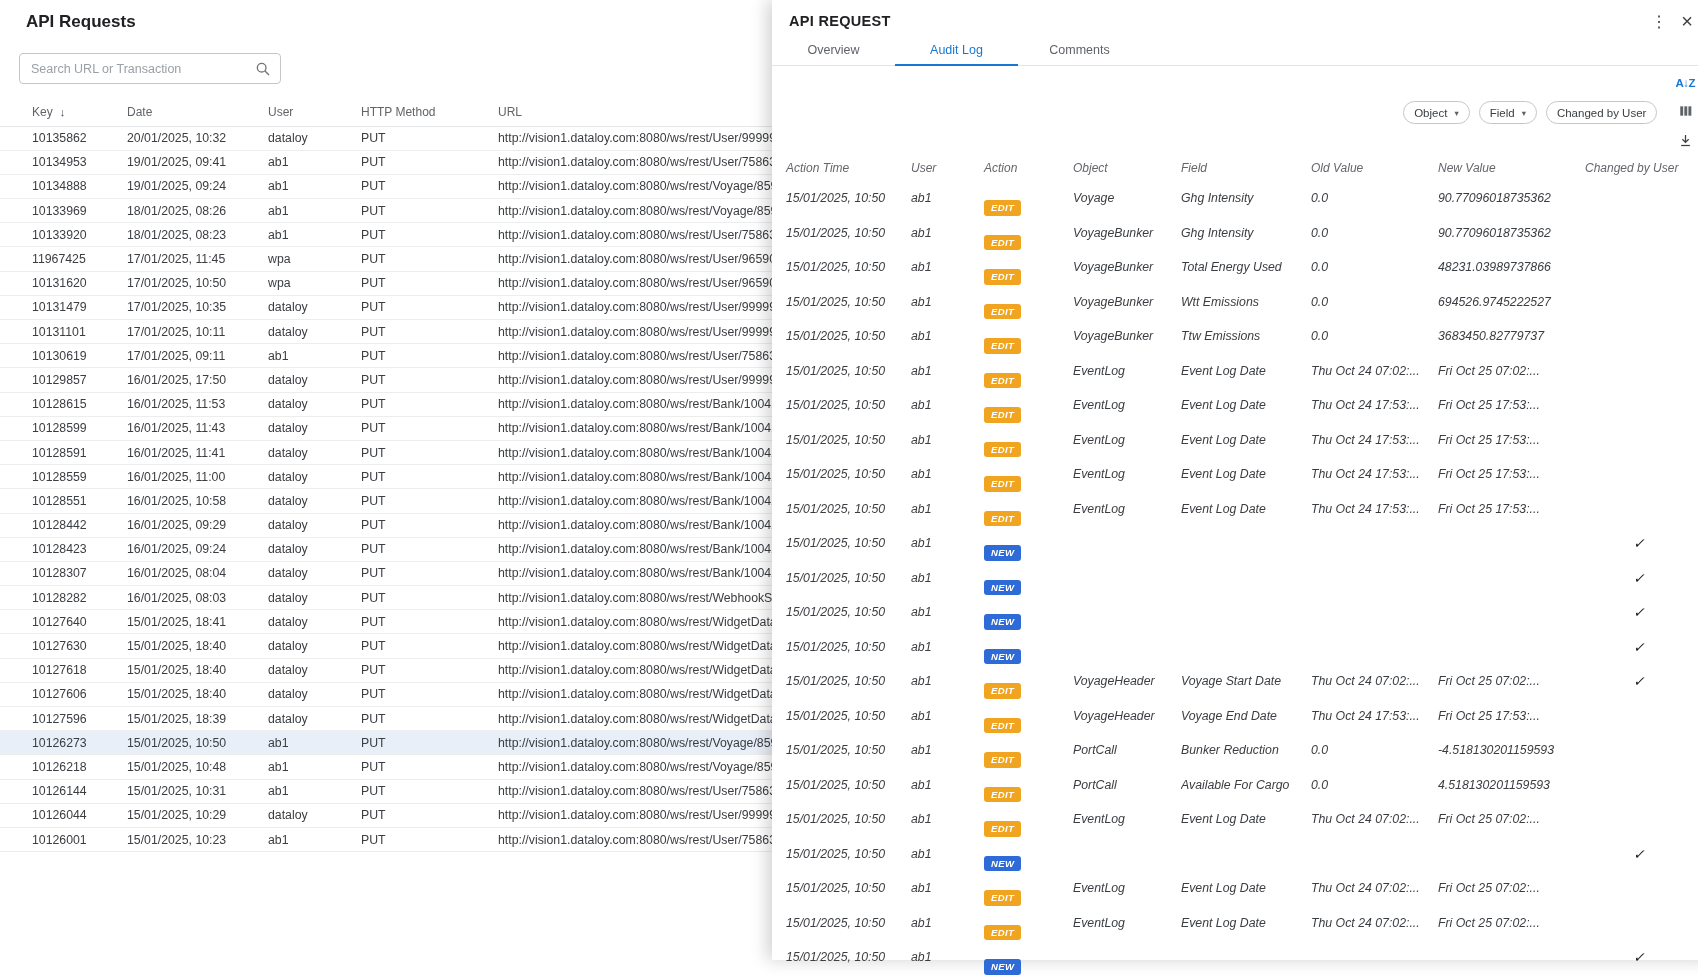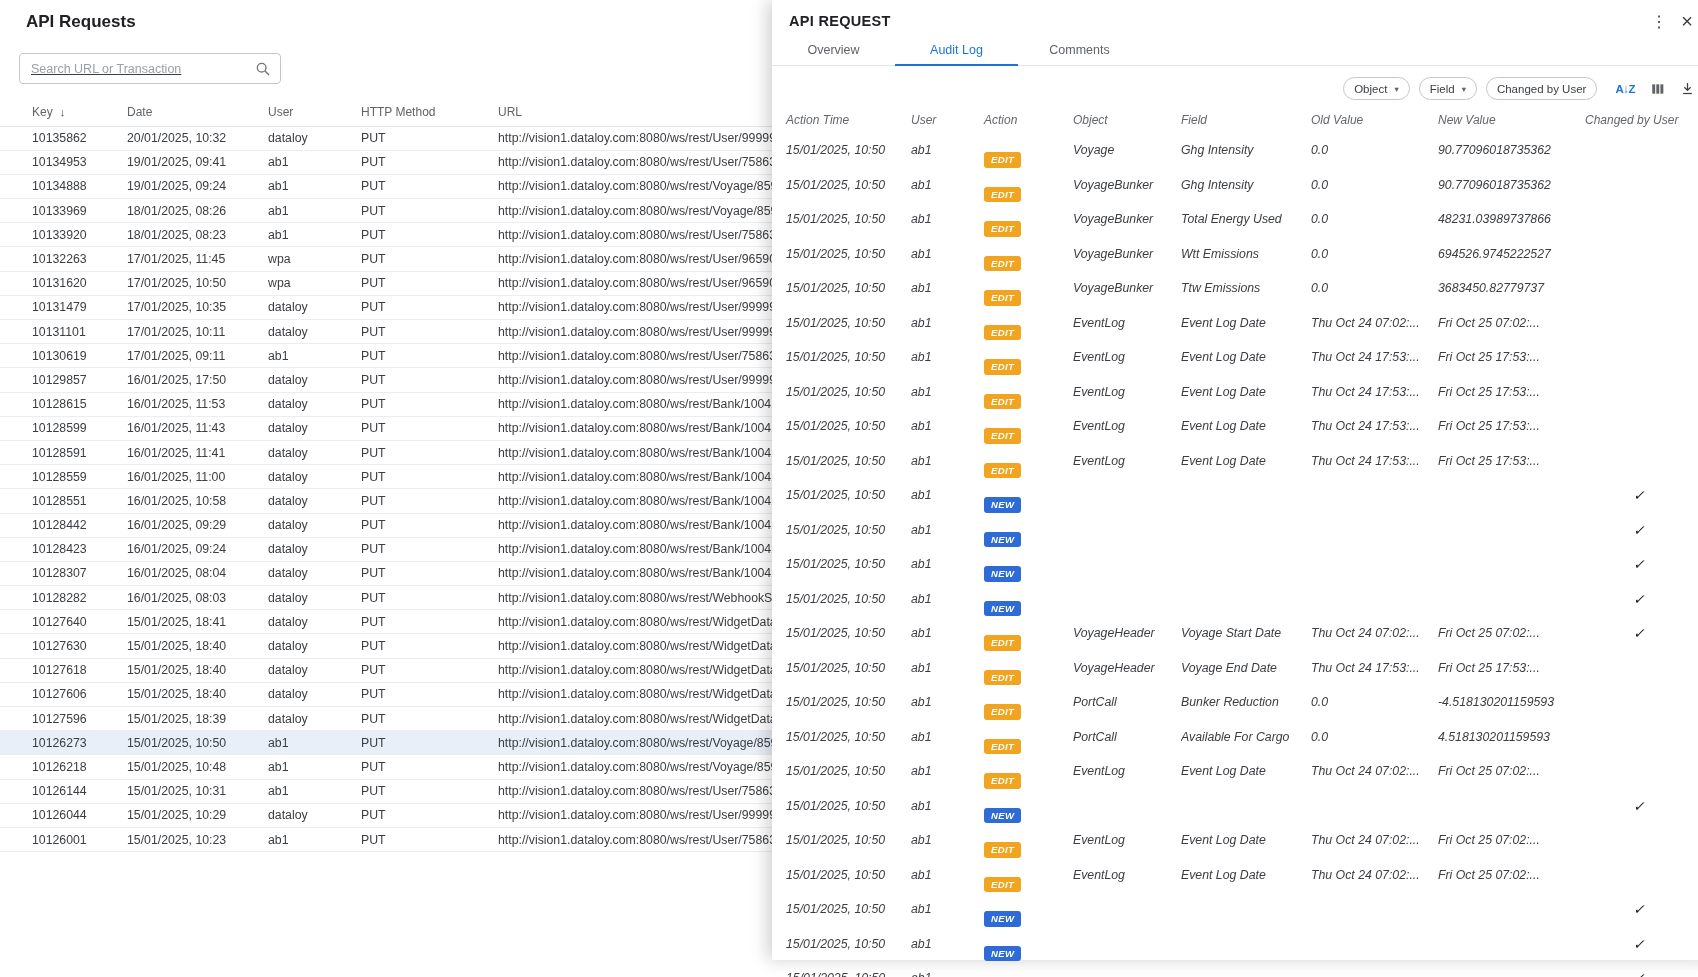--- a/index.html
+++ b/index.html
@@ -10,21 +10,21 @@
   }
 
   
   .left-pane { position: absolute; inset: 0; }
   .page-title { font-size: 17px; font-weight: 700; padding: 12px 0 0 26px; color: #202124; }
   .search-box {
     display: flex; align-items: center; margin: 21px 0 0 19px;
     width: 262px; height: 31px; border: 1px solid #c6c6c6; border-radius: 4px; background: #fff;
   }
   .search-input { flex: 1; border: 0; outline: 0; padding: 0 6px 0 11px;
-    font-family: "Liberation Sans", sans-serif; font-size: 12.5px; color: #3c4043; min-width: 0; text-decoration: underline; }
+    font-family: "Liberation Sans", sans-serif; font-size: 12.5px; color: #3c4043; min-width: 0; }
   .search-input::placeholder { color: #9aa0a6; }
   .search-icon { display: flex; margin-right: 9px; }
 
   .req-table { border-collapse: collapse; table-layout: fixed; width: 1098px; margin-top: 14px; }
   .req-table th { text-align: left; font-size: 12px; font-weight: 400; color: #606469;
     height: 28px; border-bottom: 1px solid #e4e6e8; vertical-align: middle; white-space: nowrap; }
   .req-table td { font-size: 12.3px; color: #3a3d41; height: 24.2px;
     border-bottom: 1px solid #ededee; vertical-align: middle; white-space: nowrap; overflow: hidden; }
   .req-table th:first-child, .req-table td:first-child { padding-left: 32px; }
   .req-table tr.selected td { background: #e9eff8; }
@@ -46,21 +46,21 @@
   .tab { width: 123px; display: flex; align-items: center; justify-content: center;
     font-size: 12.5px; font-weight: 500; color: #5f6368; position: relative; cursor: pointer; }
   .tab.active { color: #1976d2; }
   .tab.active::after { content: ""; position: absolute; left: 0; right: 0; bottom: -1px; height: 2px; background: #1976d2; }
 
   .toolbar { display: flex; align-items: center; justify-content: flex-end; gap: 9px; padding: 11px 20px 7px 16px; }
   .chip { display: flex; align-items: center; gap: 7px; height: 23px; padding: 0 10px;
     border: 1px solid #c4c7ca; border-radius: 12px; font-size: 11.5px; color: #3c4043;
     background: #fff; cursor: pointer; white-space: nowrap; }
   .caret { font-size: 8.5px; color: #5f6368; }
-  .tool-icons { display: flex; align-items: center; gap: 15px; margin-left: 9px; }
+  .tool-icons { display: flex; align-items: center; gap: 15px; margin-left: 9px; flex-direction: column; }
   .az-icon { font-size: 11.5px; font-weight: 700; color: #1976d2; cursor: pointer; letter-spacing: -0.5px; }
   .icon-plain { display: flex; cursor: pointer; }
 
   .audit-table { border-collapse: collapse; table-layout: fixed; width: 943px; font-style: italic; }
   .audit-table th { text-align: left; font-size: 12px; font-weight: 400; color: #63666b;
     height: 26px; vertical-align: middle; white-space: nowrap; }
   .audit-table td { font-size: 12.3px; color: #3a3d41; height: 27px;
     vertical-align: middle; white-space: nowrap; overflow: hidden; }
   .audit-table th:first-child, .audit-table td:first-child { padding-left: 14px; }
 
@@ -141,21 +141,21 @@
             <td>http://vision1.dataloy.com:8080/ws/rest/Voyage/859</td>
           </tr>
           <tr>
             <td>10133920</td>
             <td class="date-blue">18/01/2025, 08:23</td>
             <td>ab1</td>
             <td>PUT</td>
             <td>http://vision1.dataloy.com:8080/ws/rest/User/75863</td>
           </tr>
           <tr>
-            <td>10132263</td>
+            <td>11967425</td>
             <td>17/01/2025, 11:45</td>
             <td>wpa</td>
             <td>PUT</td>
             <td>http://vision1.dataloy.com:8080/ws/rest/User/96590</td>
           </tr>
           <tr>
             <td>10131620</td>
             <td>17/01/2025, 10:50</td>
             <td>wpa</td>
             <td>PUT</td>

